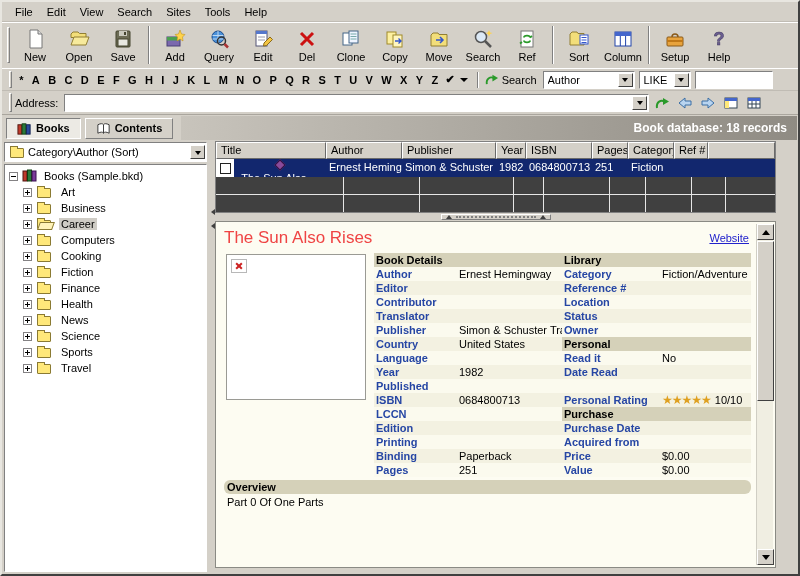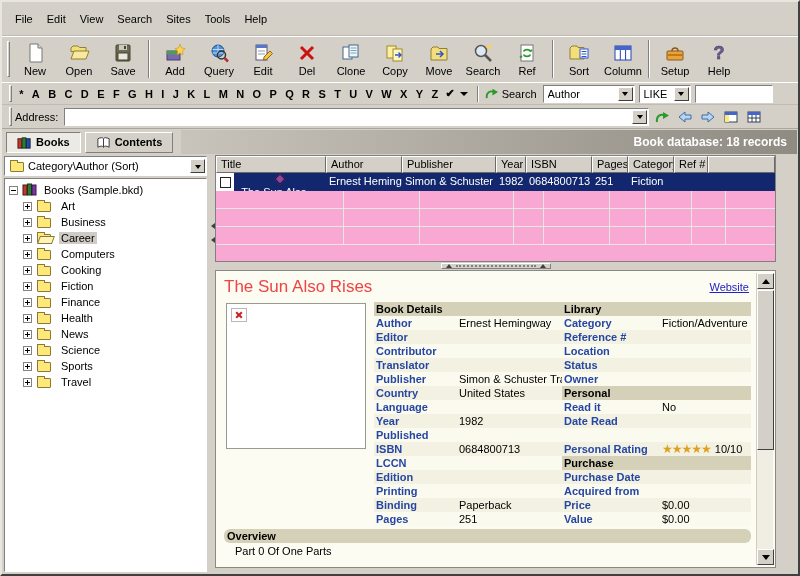--- a/index.html
+++ b/index.html
@@ -11,21 +11,21 @@
   .titlebar { height:20px; background:linear-gradient(to right,#0a246a,#1c4fb0 55%,#5a8ee0); display:flex; align-items:center; padding:0 2px; flex:none; }
   .titlebar .ttl { color:#fff; font-weight:bold; font-size:12px; margin-left:4px; flex:1; white-space:nowrap; overflow:hidden; }
   .winbtn { width:16px;height:14px; background:#D4D0C8; border:1px solid; border-color:#fff #404040 #404040 #fff; margin-left:2px; position:relative; flex:none; }
   .winbtn.minb::after { content:""; position:absolute; left:3px; bottom:2px; width:7px;height:2px; background:#000; }
   .winbtn.maxb::after { content:""; position:absolute; left:3px; top:2px; width:8px;height:7px; border:1px solid #000; border-top-width:2px; }
   .winbtn.clsb::before,.winbtn.clsb::after { content:""; position:absolute; left:2px; top:5px; width:10px; height:2px; background:#000; }
   .winbtn.clsb::before { transform:rotate(45deg); } .winbtn.clsb::after { transform:rotate(-45deg); }
   .gap4 { width:2px; }
 
   
-  .menubar { height:34px; display:flex; align-items:center; padding-left:6px; flex:none; border-bottom:1px solid #c0bcb4;}
+  .menubar { height:20px; display:flex; align-items:center; padding-left:6px; flex:none; border-bottom:1px solid #c0bcb4;}
   .menu-item { padding:2px 7px; }
 
   
   .toolbar { height:47px; display:flex; align-items:center; padding-left:2px; flex:none; border-bottom:1px solid #fff; box-shadow:inset 0 1px 0 #fff; }
   .grip { width:3px; height:80%; border:1px solid; border-color:#fff #808080 #808080 #fff; margin:0 3px; flex:none; }
   .tbtn { width:44px; height:42px; display:flex; flex-direction:column; align-items:center; justify-content:center; gap:1px; border:1px solid transparent; }
   .tbtn svg { width:22px;height:22px; flex:none; }
   .tsep { width:2px; height:38px; border-left:1px solid #808080; border-right:1px solid #fff; margin:0 3px; flex:none; }
 
   
@@ -73,21 +73,21 @@
   .tlabel { padding:0 2px; }
   .tlabel.sel { background:#CFCCC5; }
   .rooticon svg { width:16px; height:14px; }
 
   .vsplit { width:8px; flex:none; position:relative; }
   .vsplit .va { position:absolute; left:1px; width:0; height:0; border:3px solid transparent; border-right:4px solid #404040; }
 
   .content { flex:1; display:flex; flex-direction:column; min-width:0; padding-right:22px; }
 
   
-  .tablebox { height:107px; flex:none; background:#f9a8d4; border:1px solid #808080; display:flex; flex-direction:column; overflow:hidden; }
+  .tablebox { height:72px; flex:none; background:#404040; border:1px solid #808080; display:flex; flex-direction:column; overflow:hidden; }
   .thead { height:17px; display:flex; flex:none; }
   .th { background:#D4D0C8; border:1px solid; border-color:#fff #6a6a6a #6a6a6a #fff; padding:1px 4px; white-space:nowrap; overflow:hidden; flex:none; }
   .c1{width:110px}.c2{width:76px}.c3{width:94px}.c4{width:30px}.c5{width:66px}.c6{width:36px}.c7{width:46px}.c8{width:34px}
   .thfill { flex:1; background:#D4D0C8; border:1px solid; border-color:#fff #6a6a6a #6a6a6a #fff; }
   .trdata { height:18px; display:flex; align-items:stretch; background:#12276e; color:#fff; flex:none; }
   .cbwrap { width:18px; background:#fff; display:flex; align-items:center; justify-content:center; flex:none; }
   .cb { width:11px; height:11px; background:#fff; border:1px solid #222; }
   .td { padding:2px 3px 0 3px; white-space:nowrap; overflow:hidden; flex:none; }
   .td.first { width:92px; display:flex; align-items:center; gap:3px;flex-direction:column; }
   .diamond { width:8px; height:8px; background:#8a4a9a; border:1px solid #2e1040; transform:rotate(45deg); flex:none; }
@@ -114,21 +114,21 @@
   .dcol.left { width:188px; } .dcol.right { width:200px; }
   .drow { height:14px; display:flex; align-items:center; white-space:nowrap; }
   .dcol .drow:nth-child(odd) { background:#F3F1E1; }
   .dcol .drow:nth-child(even) { background:#FBFAEE; }
   .dhead { height:14px; background:#D5D1B9 !important; font-weight:bold; padding-left:2px; display:flex; align-items:center; flex:none; }
   .dl { width:85px; flex:none; color:#2646A4; font-weight:bold; padding-left:2px; }
   .dcol.right .dl { width:100px; }
   .dv { color:#000; }
   .stars { color:#DFA020; font-size:12px; letter-spacing:-1px; margin-right:4px; }
   .ovhead { height:14px; background:#D5D1B9; font-weight:bold; padding-left:3px; display:flex; align-items:center; flex:none; margin-top:3px;border-radius:6px; }
-  .ovtext { padding:2px 0 0 3px;margin-left:8px; }
+  .ovtext { padding:2px 0 0 3px; }
 
   
   .dscroll { position:absolute; top:2px; bottom:2px; right:2px; width:17px; background:#F0EEE2; border-left:1px solid #d0cec4; }
   .sbtn { position:absolute; left:0; width:17px; height:16px; background:#D4D0C8; border:1px solid; border-color:#fff #404040 #404040 #fff; display:flex; align-items:center; justify-content:center; }
   .sbtn.up { top:0; } .sbtn.down { bottom:0; }
   .sbtn.up::after { content:""; width:0;height:0;border:4px solid transparent;border-bottom:5px solid #000; margin-top:-4px; }
   .sbtn.down::after { content:""; width:0;height:0;border:4px solid transparent;border-top:5px solid #000; margin-bottom:-4px; }
   .sthumb { position:absolute; left:0; top:17px; width:17px; height:160px; background:#D4D0C8; border:1px solid; border-color:#fff #404040 #404040 #fff; }
   .botpad { height:6px; flex:none; }
 </style>

